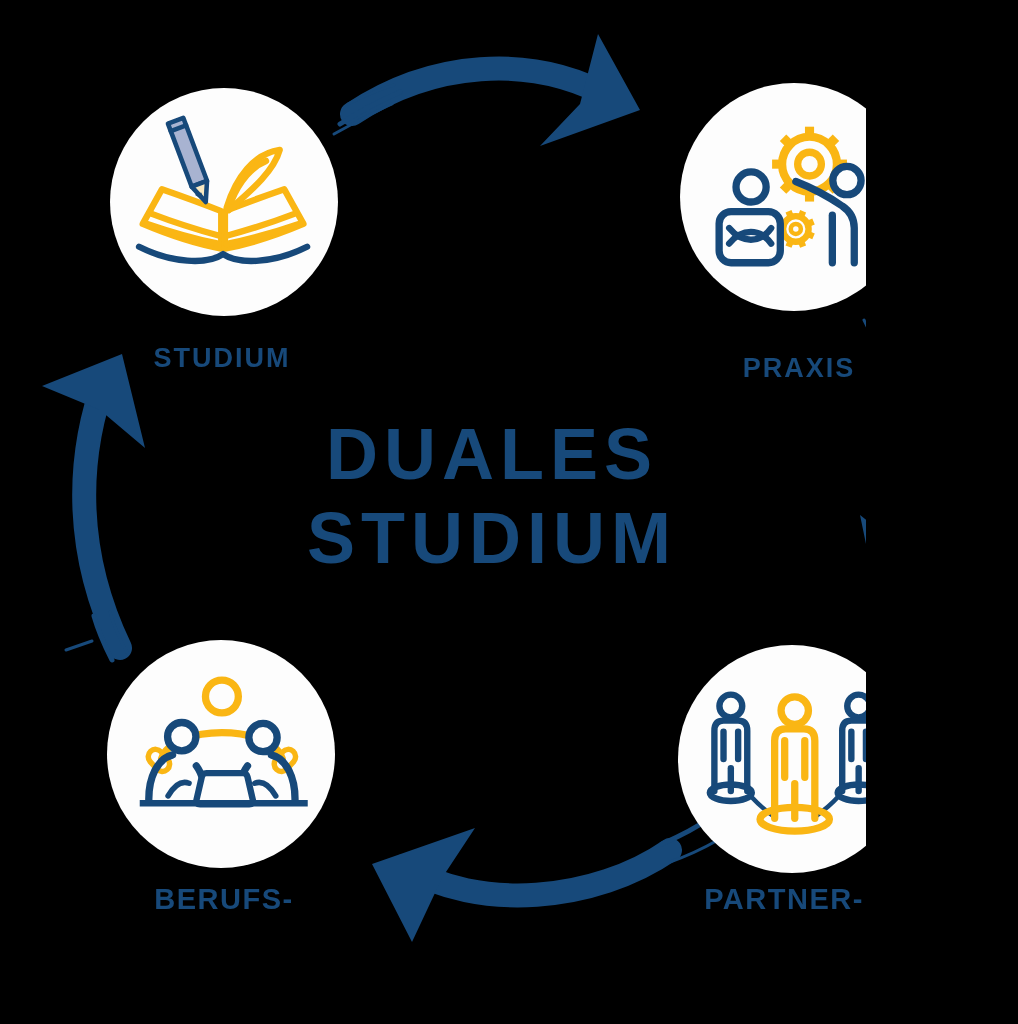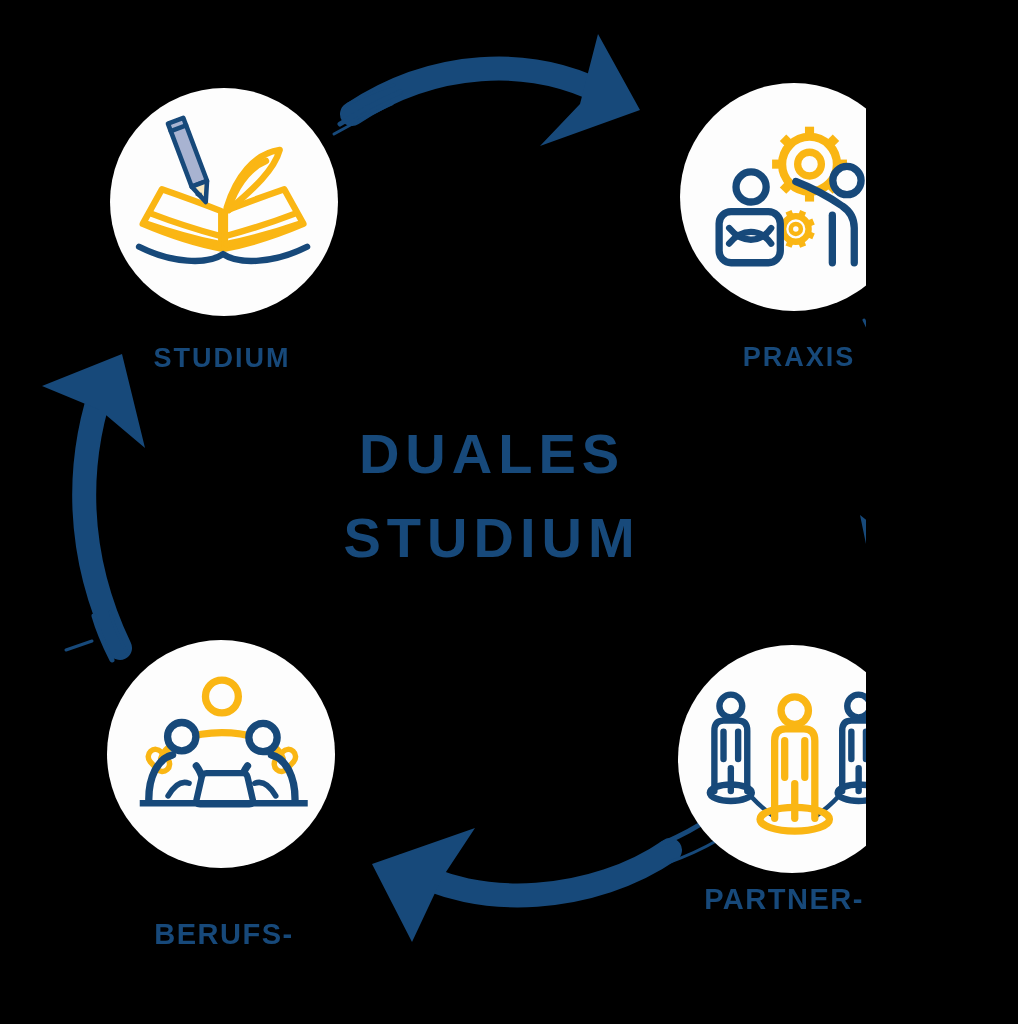--- a/index.html
+++ b/index.html
@@ -26,21 +26,21 @@
   .node-circle svg{position:absolute;left:9px;top:9px;width:210px;height:210px}
   .node-label{
     position:absolute;z-index:3;width:220px;text-align:center;
     color:var(--navy);font-weight:700;font-size:27px;line-height:30px;
     letter-spacing:2px;white-space:nowrap;
   }
   .node-label.two-line{font-size:29px;line-height:37px;letter-spacing:1.5px}
   .title{
     position:absolute;left:162px;top:412px;width:660px;z-index:3;
     text-align:center;color:var(--navy);font-weight:700;
-    font-size:56px;line-height:84px;letter-spacing:6px;white-space:nowrap;
+    font-size:72px;line-height:84px;letter-spacing:6px;white-space:nowrap;
   }
   
   .sN{stroke:var(--navy)}
   .sY{stroke:var(--yellow)}
   .fN{fill:var(--navy)}
   .fW{fill:var(--circle-fill)}
   .f0{fill:none}
   .rnd{stroke-linecap:round;stroke-linejoin:round}
   .butt{stroke-linecap:butt}
 </style>
@@ -137,21 +137,21 @@
         <path class="sN f0 rnd" stroke-width="7" d="M44,149 C58,166 78,166 90,149"></path>
         <path class="sN f0 rnd" stroke-width="7" d="M44,166 C58,149 78,149 90,166"></path>
       </g>
       <g>
         <circle class="sN fW" stroke-width="8" cx="173" cy="97" r="15.5"></circle>
         <path class="sN f0 rnd" stroke-width="8" d="M117,98 C140,107 158,118 168,125 C177,131 181,139 181,149 L181,187"></path>
         <path class="sN f0 rnd" stroke-width="8" d="M157,135 L157,187"></path>
       </g>
     </svg>
   </div>
-  <div class="node-label" style="left:689px;top:342px">PRAXIS</div>
+  <div class="node-label" style="left:689px;top:353px">PRAXIS</div>
 
   <div class="node-circle" style="left:678px;top:645px">
     <svg viewBox="0 0 230 230">
       <path class="sN f0 rnd" stroke-width="5" d="M71,157 C80,167 87,172 94,177"></path>
       <path class="sN f0 rnd" stroke-width="5" d="M165,157 C156,167 149,172 142,177"></path>
       <g class="sN f0 rnd" stroke-width="7">
         <circle cx="48" cy="57" r="12.5"></circle>
         <path d="M30,150 L30,84 Q30,73 40,73 L56,73 Q66,73 66,84 L66,150"></path>
         <path d="M40,85 L40,115 M56,85 L56,115"></path>
         <path d="M48,125 L48,150"></path>
@@ -194,21 +194,21 @@
       <g>
         <circle class="sN fW" stroke-width="8" cx="161" cy="97" r="15.5"></circle>
         <path class="sN f0 rnd" stroke-width="8" d="M196,168 C197,140 186,120 170,116"></path>
         <path class="sN f0 rnd" stroke-width="8" d="M134,168 C134,150 138,136 144,128"></path>
         <path class="sN f0 rnd" stroke-width="6" d="M175,161 C168,149 160,144 152,147"></path>
       </g>
       <path class="sN rnd" stroke-width="7" style="fill:var(--circle-fill)" d="M99,136 L139,136 Q143,136 144,140 L150,166 Q151,170 146,170 L92,170 Q87,170 88,166 L94,140 Q95,136 99,136 Z"></path>
       <path class="sN f0 butt" stroke-width="7" d="M26,169 L210,169"></path>
     </svg>
   </div>
-  <div class="node-label two-line" style="left:114px;top:916px">
+  <div class="node-label two-line" style="left:114px;top:881px">
     <div>BERUFS-</div>
   </div>
 
   <div class="title">
     <div>DUALES</div>
     <div>STUDIUM</div>
   </div>
 
 </div>
 

